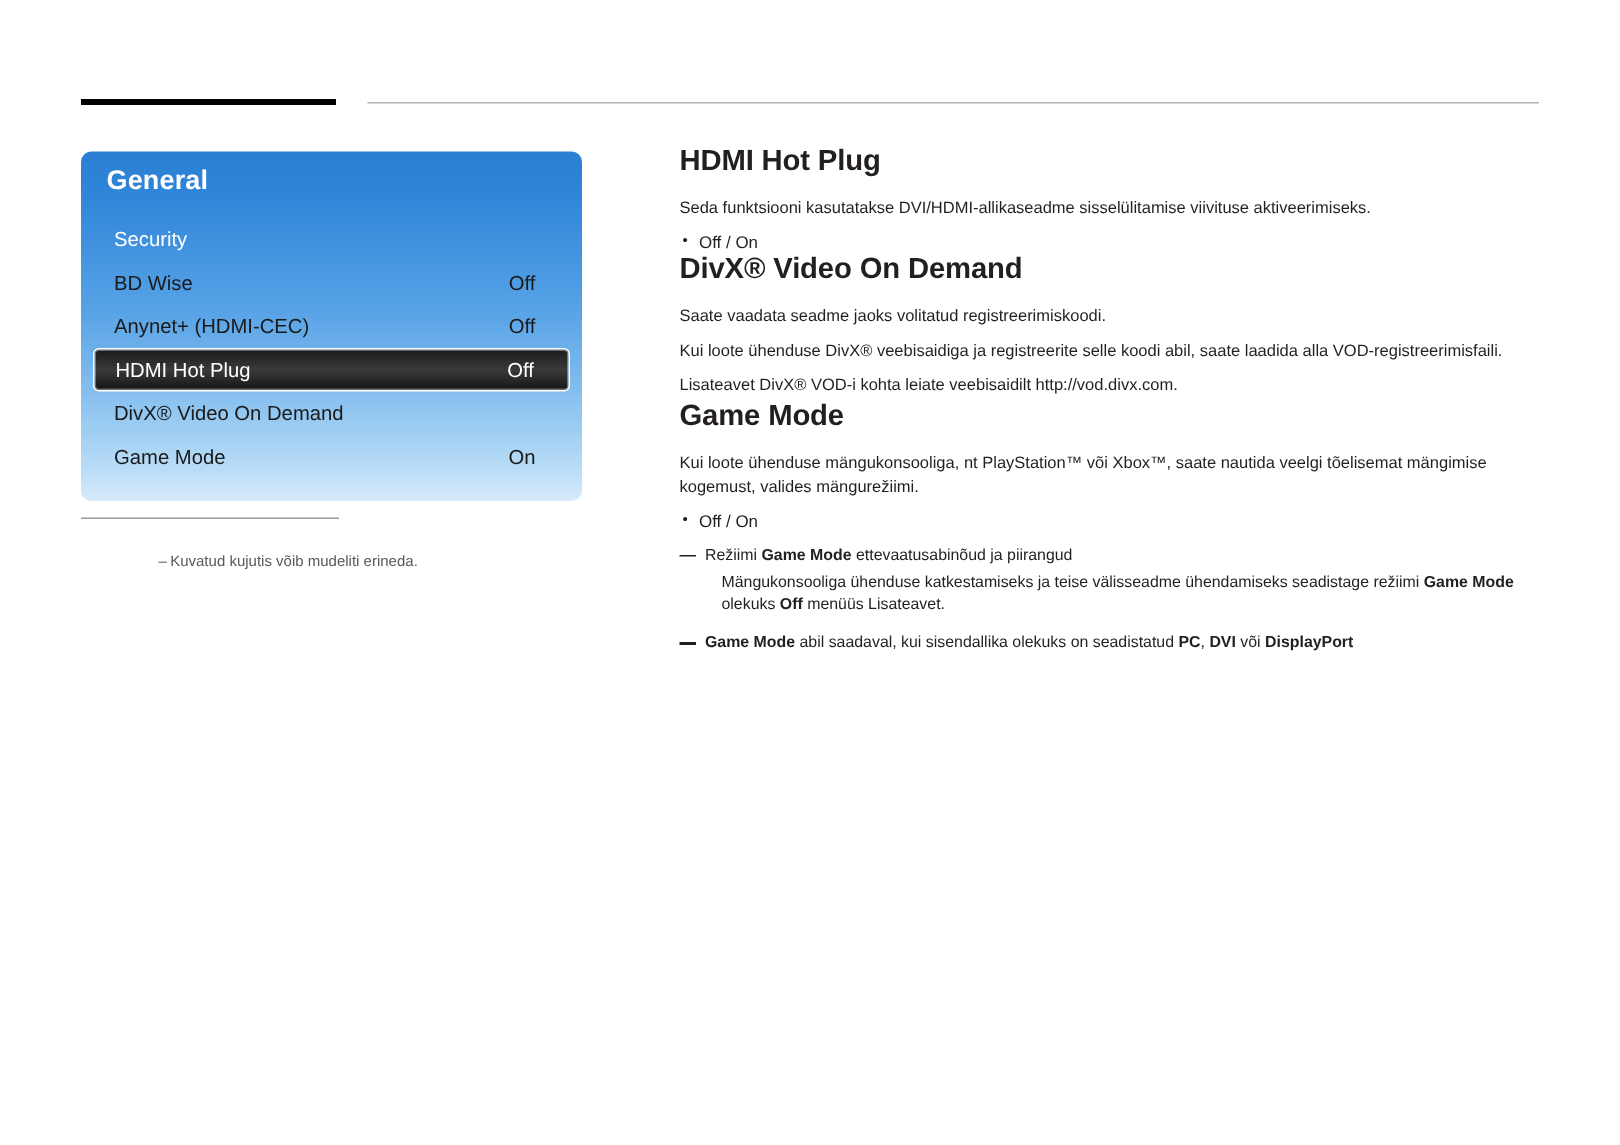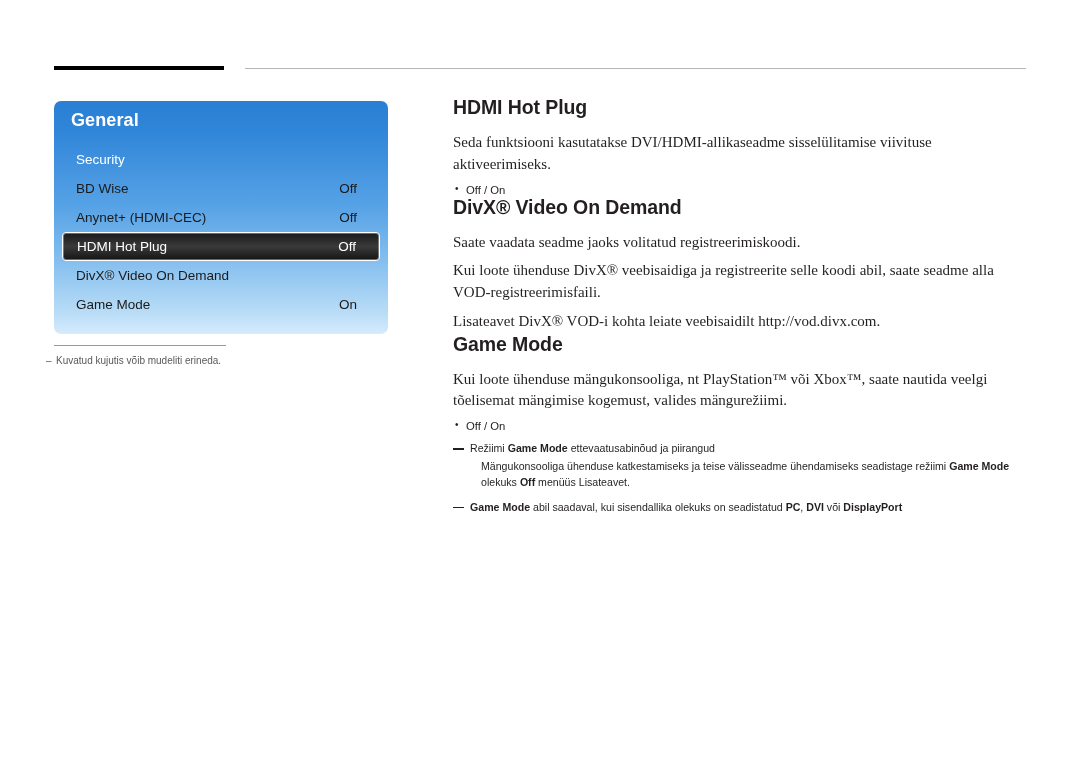--- a/index.html
+++ b/index.html
@@ -109,24 +109,25 @@
     position: absolute;
     left: 54px;
     top: 345px;
     width: 172px;
     height: 1px;
     background: #9a9a9a;
   }
   .osd-note {
     position: absolute;
     left: 46px;
-    top: 355px;
+    top: 369px;
     width: 290px;
     font-size: 10px;
     color: #58595b;
+    text-align: center;
   }
   .osd-note .dash {
     display: inline-block;
     width: 10px;
     color: #58595b;
   }
 
   
   .content {
     position: absolute;
@@ -137,24 +138,23 @@
   h2.sec {
     margin: 0;
     font-size: 19.5px;
     font-weight: bold;
     color: #231f20;
     letter-spacing: -.1px;
   }
   .sec-gap-1 { margin-top: 0; }
   .p {
     margin: 13px 0 0 0;
-    font-size: 15px;
+    font-size: 11px;
     line-height: 1.45;
     color: #231f20;
-    font-family: Liberation Serif, serif;
   }
   .p.tight { margin-top: 7px; }
 
   .bullet {
     margin: 8px 0 0 0;
     padding-left: 13px;
     position: relative;
     font-size: 11.3px;
     font-weight: normal;
     color: #231f20;
@@ -247,21 +247,21 @@
 </div>
 
 <div class="content">
 
   <h2 class="sec sec-gap-1">HDMI Hot Plug</h2>
   <p class="p">Seda funktsiooni kasutatakse DVI/HDMI-allikaseadme sisselülitamise viivituse aktiveerimiseks.</p>
   <p class="bullet">Off / On</p>
 
   <h2 class="sec block-2">DivX® Video On Demand</h2>
   <p class="p">Saate vaadata seadme jaoks volitatud registreerimiskoodi.</p>
-  <p class="p tight">Kui loote ühenduse DivX® veebisaidiga ja registreerite selle koodi abil, saate seadme alla VOD-registreerimisfaili.</p>
+  <p class="p tight">Kui loote ühenduse DivX® veebisaidiga ja registreerite selle koodi abil, saate laadida alla VOD-registreerimisfaili.</p>
   <p class="p tight">Lisateavet DivX® VOD-i kohta leiate veebisaidilt http://vod.divx.com.</p>
 
   <h2 class="sec block-3">Game Mode</h2>
   <p class="p">Kui loote ühenduse mängukonsooliga, nt PlayStation™ või Xbox™, saate nautida veelgi tõelisemat mängimise kogemust, valides mängurežiimi.</p>
   <p class="bullet">Off / On</p>
 
   <p class="note">
     <span>Režiimi </span><span class="b">Game Mode</span><span> ettevaatusabinõud ja piirangud</span>
   </p>
   <p class="note-sub">

